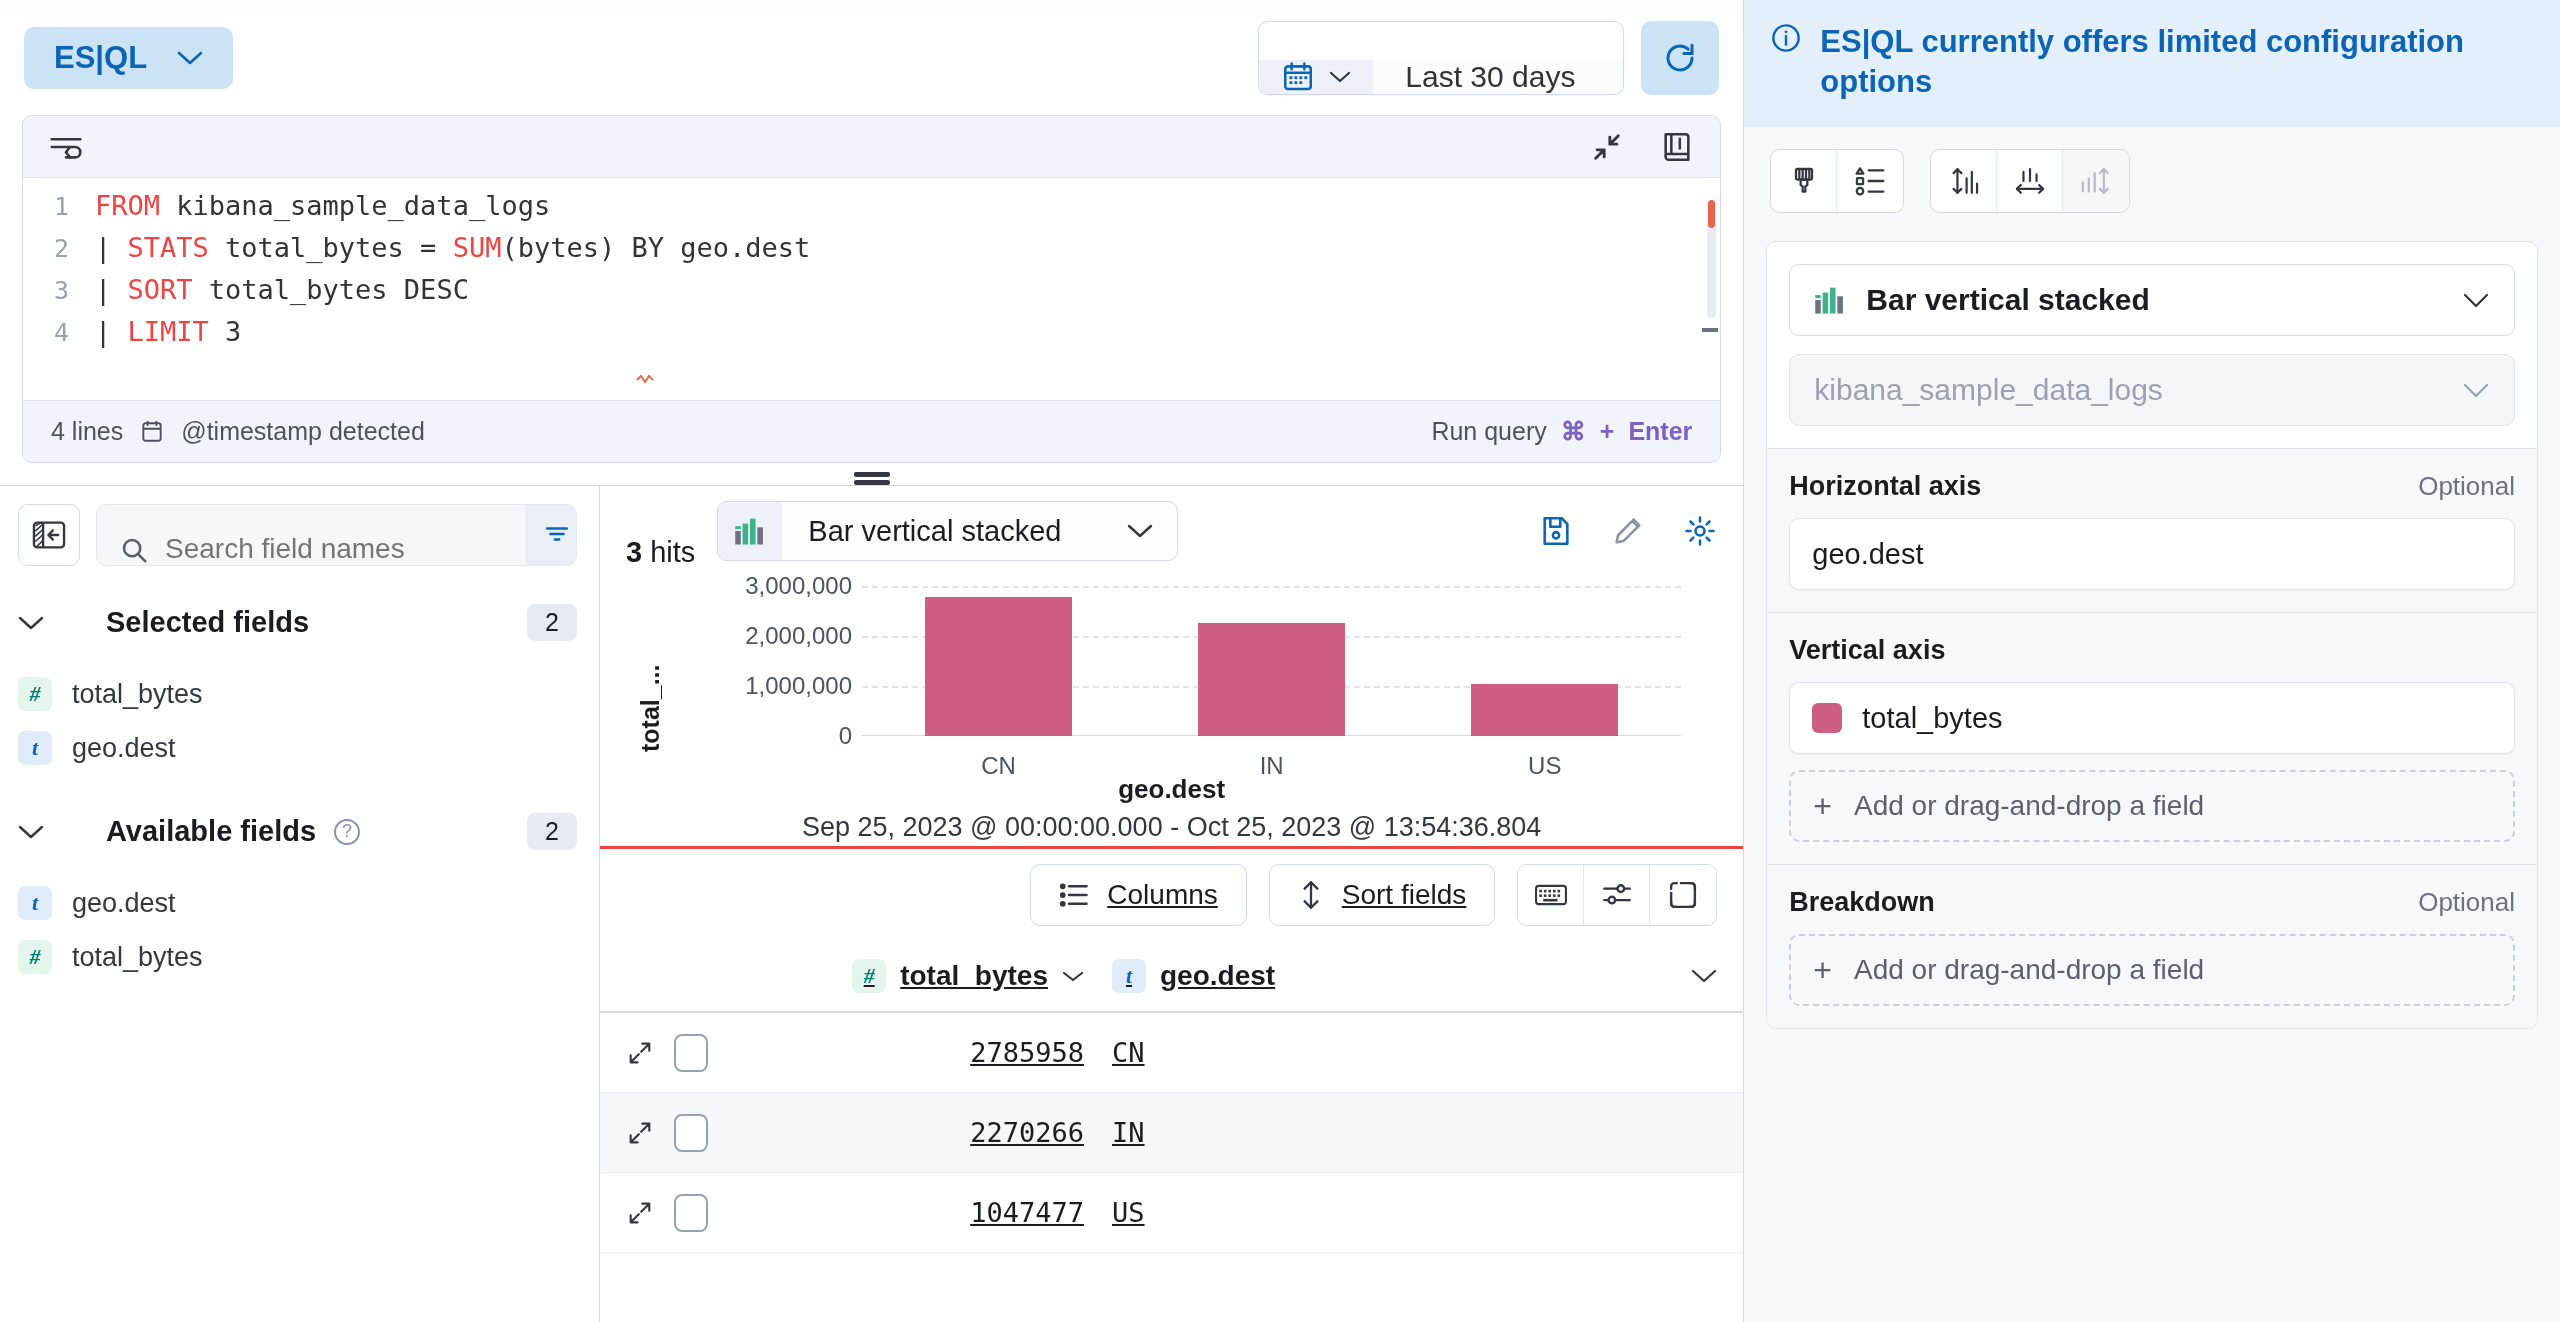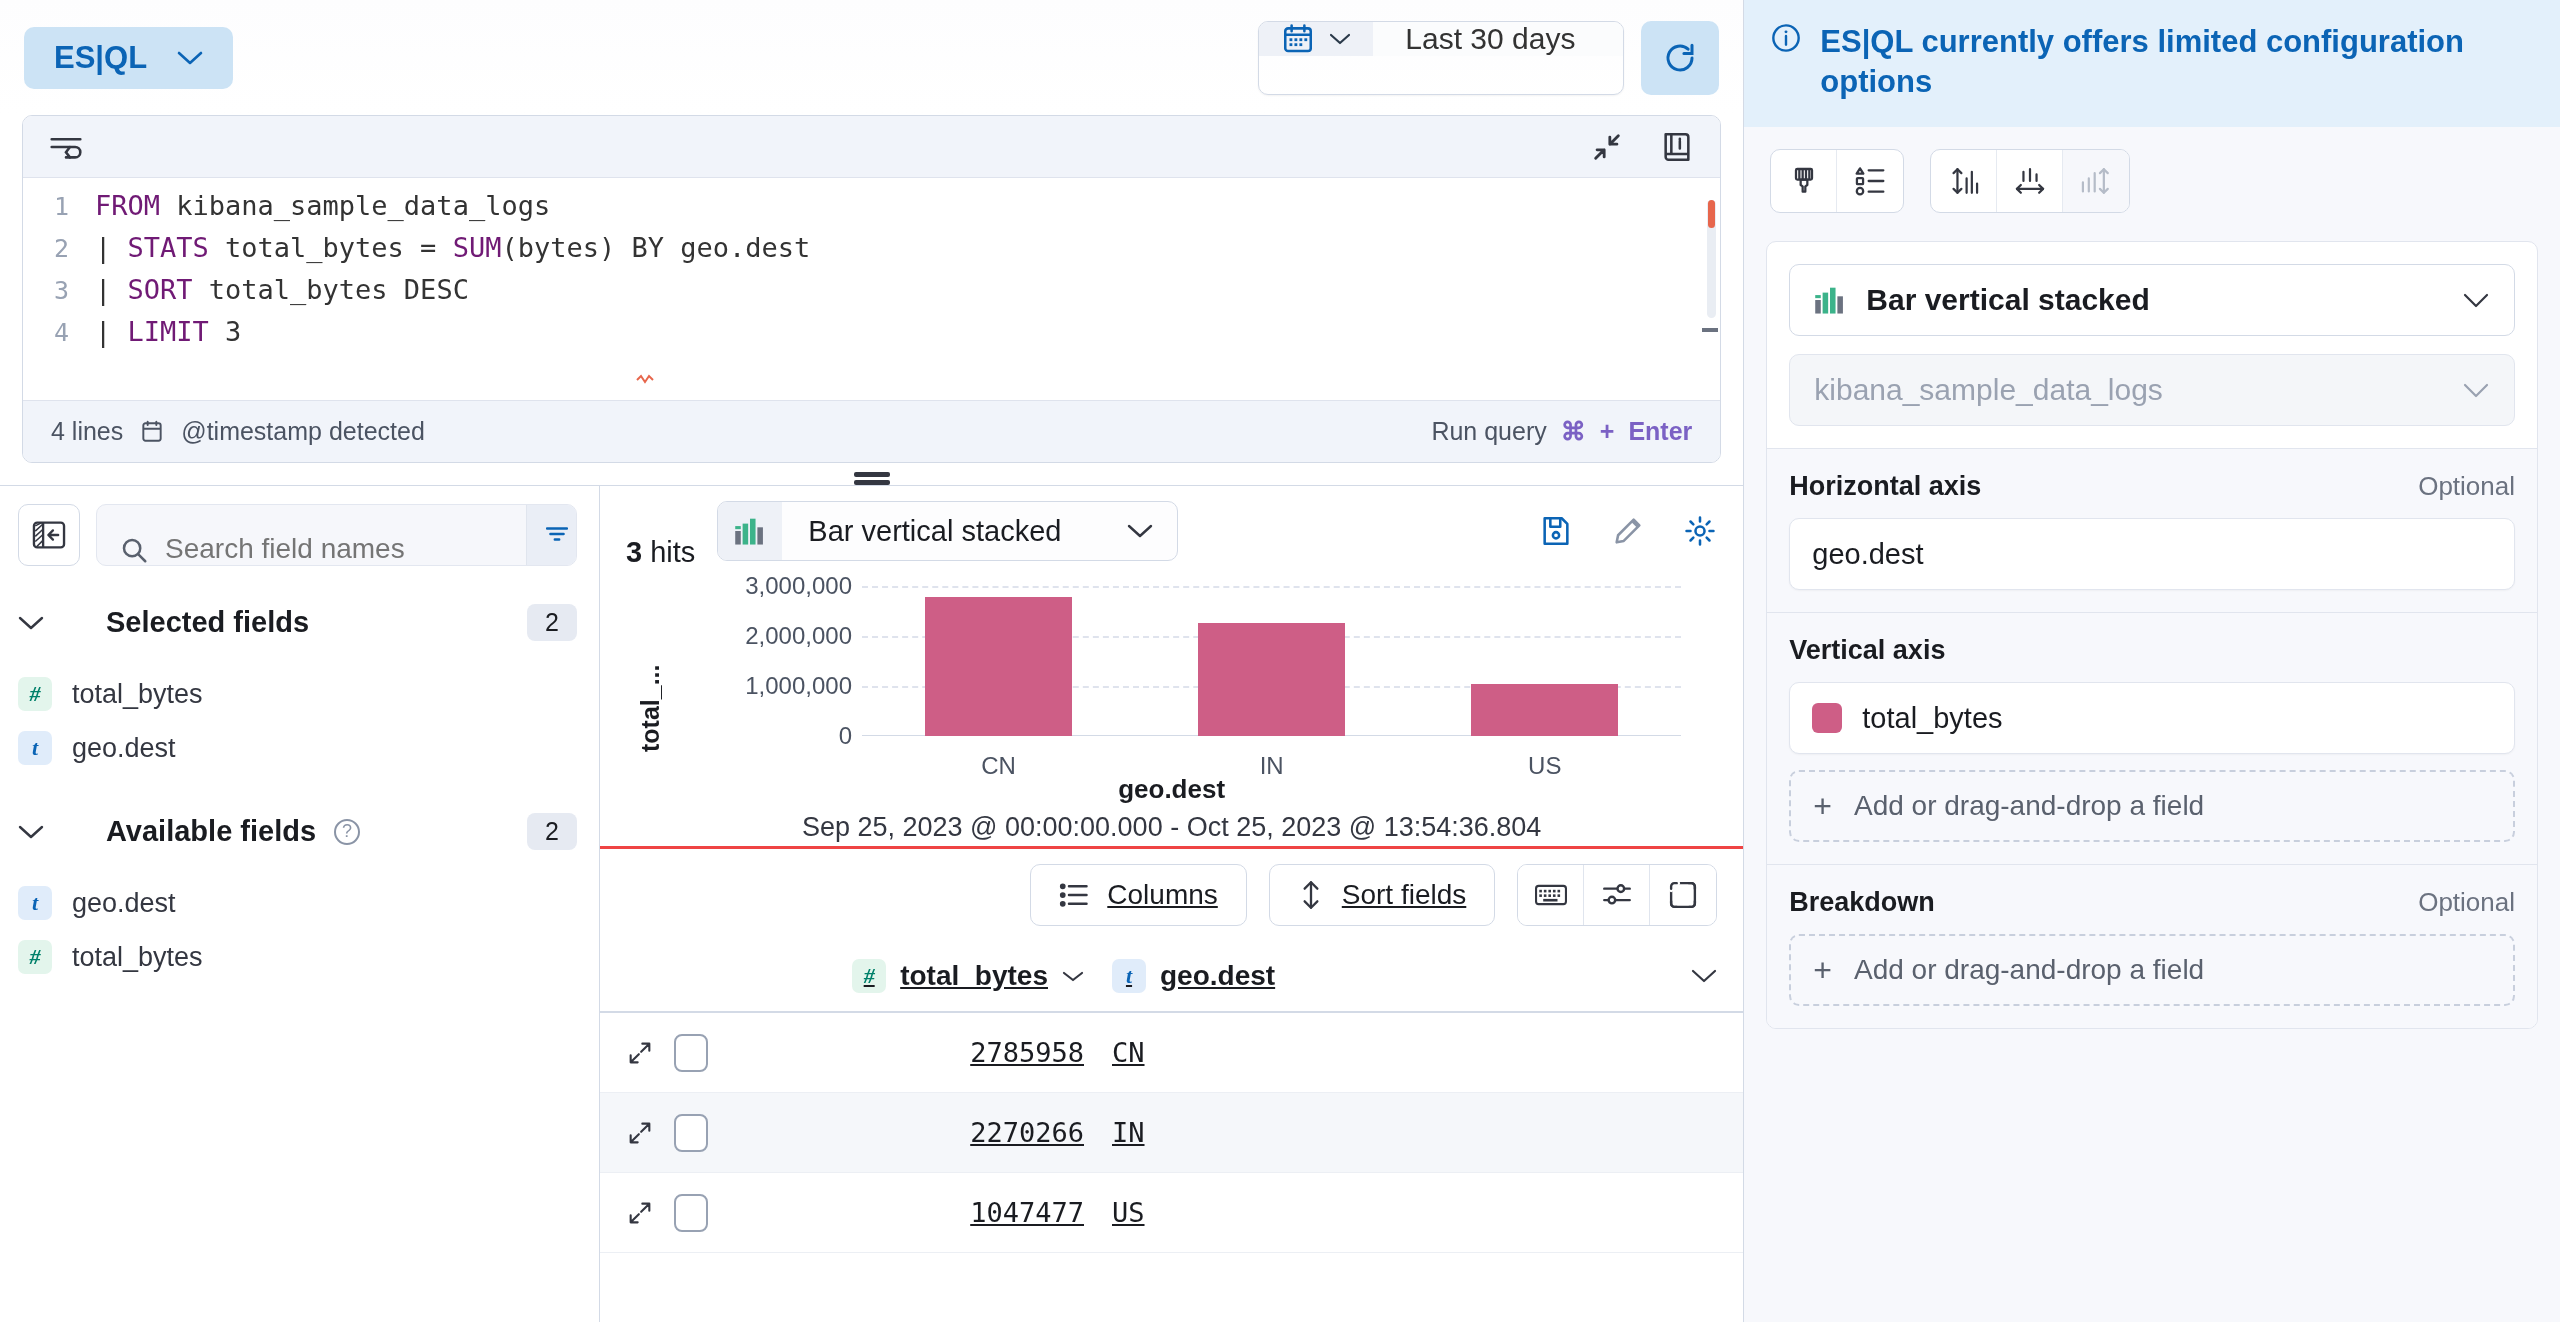--- a/index.html
+++ b/index.html
@@ -15,38 +15,38 @@
   
   .main { width: 1808px; height: 1322px; position: relative; background:#fff; display:flex; flex-direction:column; }
 
   
   .topbar { height: 115px; display: flex; align-items: center; padding: 0 24px; flex: 0 0 115px;
             background: linear-gradient(#fdfdfe,#ffffff); }
   .esql-pill { background:#cce3f5; color:#0b64b5; border-radius:10px; height:62px; display:flex;
                align-items:center; gap:30px; padding:0 30px; font-size:31px; font-weight:600; cursor:pointer; }
   .esql-pill .chev { font-size:22px; }
   .topbar-right { margin-left:auto; display:flex; align-items:center; gap:17px; }
-  .datebox { display:flex; align-items:flex-start; border:1px solid #d3dae6; border-radius:10px; overflow:hidden;
+  .datebox { display:flex; align-items:flex-end; border:1px solid #d3dae6; border-radius:10px; overflow:hidden;
              box-shadow: 0 1px 2px rgba(0,0,0,.05); height:74px; }
   .date-cal { background:#eef1f7; display:flex; align-items:center; gap:14px; padding:0 22px; cursor:pointer; }
   .date-val { background:#fbfcfd; display:flex; align-items:center; padding:0 32px; font-size:30px; color:#333; cursor:text; min-width:250px; }
   .refresh-btn { width:78px; height:74px; background:#cce3f5; border-radius:10px; display:flex; align-items:center;
                  justify-content:center; cursor:pointer; }
 
   
   .editor-wrap { margin:0 22px; border:1px solid #d3dae6; border-radius:10px; overflow:hidden; background:#fff;
                  flex: 0 0 auto; }
   .editor-head { height:62px; background:#f1f4fa; border-bottom:1px solid #dfe3ed; display:flex; align-items:center;
                  padding:0 26px; }
   .editor-head .right { margin-left:auto; display:flex; gap:36px; align-items:center; }
   .code-area { position:relative; background:#fff; height:222px; padding:12px 0 0 0; overflow:hidden; }
   .code-line { display:flex; align-items:baseline; height:42px; font-family:"DejaVu Sans Mono", monospace; font-size:27px; }
   .ln { width:72px; text-align:right; padding-right:26px; color:#98a2b3; font-size:25px; }
   .ctext { white-space:pre; color:#222; position:relative; }
-  .kw { color:#701a75; }
+  .kw { color:#ef4444; }
   .pipe { color:#333; }
   .squig { position:absolute; left:613px; top:196px; width:18px; height:10px; }
   .scroll-bar { position:absolute; right:4px; top:22px; width:9px; height:118px; background:#e9edf3; border-radius:5px; }
   .scroll-red { position:absolute; right:5px; top:22px; width:7px; height:28px; background:#e7664c; border-radius:4px; }
   .scroll-mark { position:absolute; right:2px; top:150px; width:16px; height:4px; background:#6b7280; }
   .editor-foot { height:62px; background:#f1f4fa; border-top:1px solid #dfe3ed; display:flex; align-items:center;
                  padding:0 28px; font-size:25px; color:#4b5362; gap:16px; }
   .editor-foot .rq { margin-left:auto; display:flex; align-items:center; gap:14px; color:#4b5362; }
   .kbd { color:#7b61c4; font-weight:700; }
   .resize-handle { height:22px; display:flex; align-items:center; justify-content:center; cursor:row-resize; }

